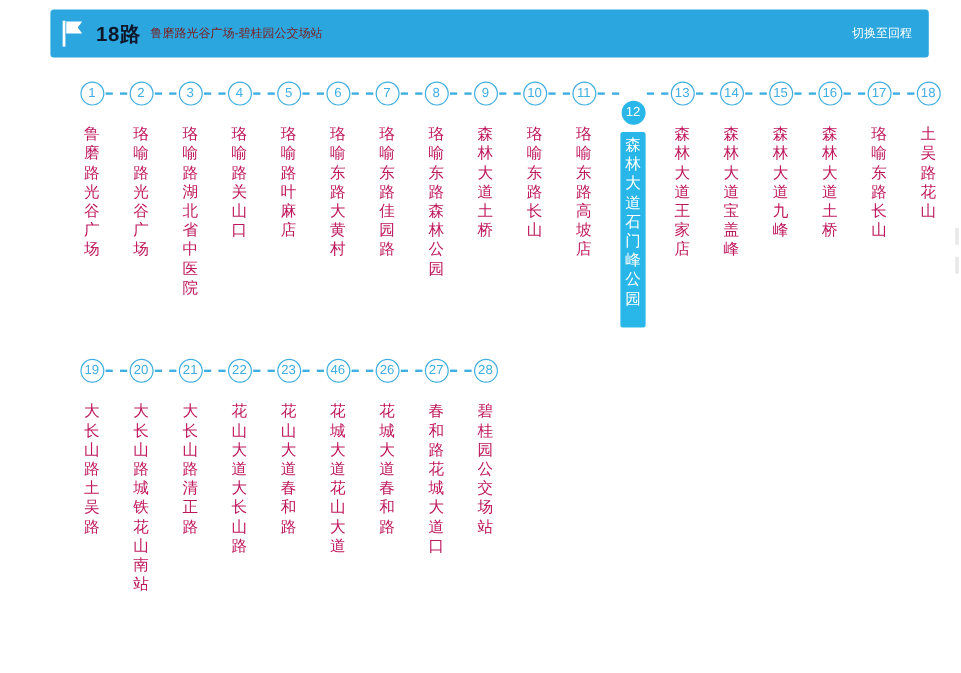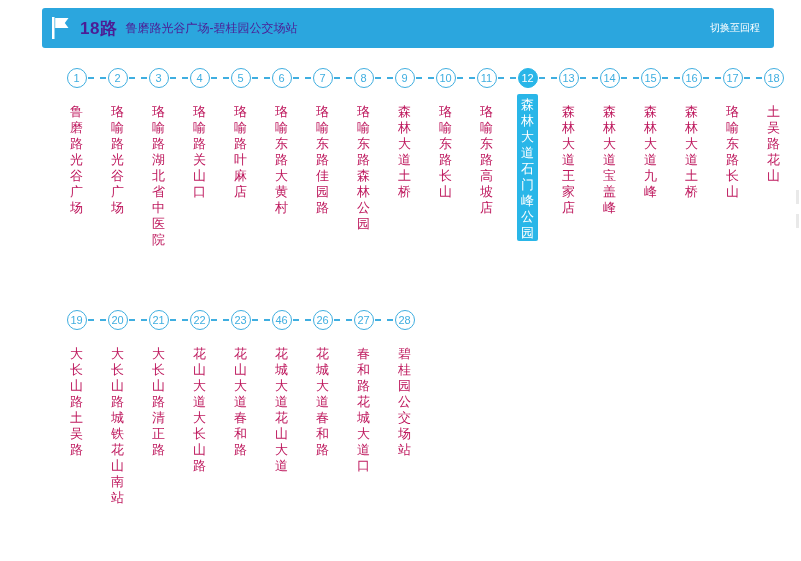--- a/index.html
+++ b/index.html
@@ -35,30 +35,30 @@
   }
   .header .flag {
     width: 18px;
     height: 22px;
     margin-right: 10px;
     flex: 0 0 auto;
     position: relative;
   }
   .header .flag svg { display: block; }
   .header .route-no {
-    color: #4c1d95;
+    color: #0f172a;
     font-size: 17px;
     font-weight: bold;
     letter-spacing: 0.5px;
     margin-right: 8px;
     white-space: nowrap;
   }
   .header .route-name {
-    color: #4c1d95;
-    font-size: 12px;
+    color: #7f1d1d;
+    font-size: 10px;
     white-space: nowrap;
   }
   .header .spacer { flex: 1 1 auto; }
   .header .switch-btn {
     color: #ffffff;
     font-size: 10px;
     background: transparent;
     border: none;
     padding: 4px 6px;
     cursor: pointer;
@@ -67,21 +67,21 @@
   }
 
   
   .row {
     position: absolute;
     left: 56px;
     display: flex;
     align-items: flex-start;
   }
   .row.row1 { top: 68px; }
-  .row.row2 { top: 310px; }
+  .row.row2 { top: 299px; }
 
   .stop {
     width: 41px;
     flex: 0 0 41px;
     display: flex;
     flex-direction: column;
     align-items: center;
     position: relative;
   }
 
@@ -120,25 +120,26 @@
     text-align: center;
     word-break: break-all;
     white-space: normal;
   }
 
   
   .stop.active .circle {
     background: #29B6E8;
     border-color: #29B6E8;
     color: #ffffff;
+    margin-top: 16px;
   }
   .stop.active .label {
     background: #29B6E8;
     color: #ffffff;
-    padding: 3px 1px 0 1px;
+    padding: 3px 1px 16px 1px;
     border-radius: 2px;
     width: 19px;
     margin-top: 6px;
   }
 
   
   .edge-mark {
     position: absolute;
     right: 2px;
     width: 3px;

